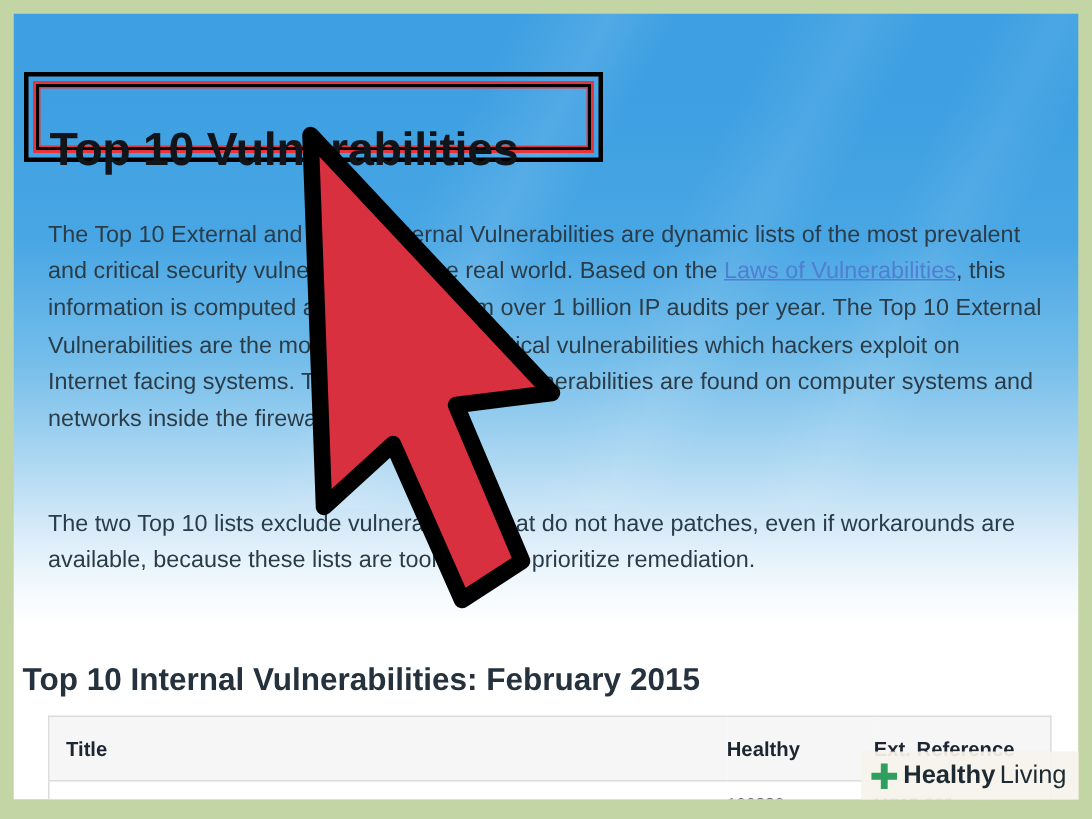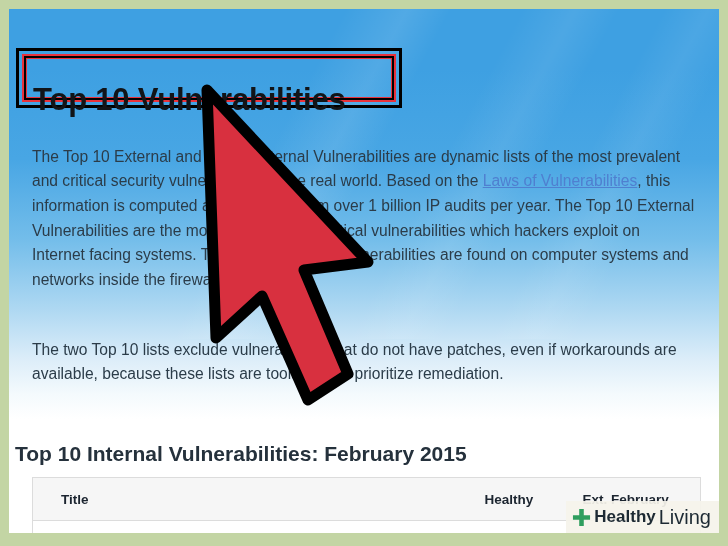--- a/index.html
+++ b/index.html
@@ -127,21 +127,21 @@
   .vuln-table thead th {
     background: #f6f6f6;
     border-bottom: 1px solid #dcdcdc;
     font-size: 13.5px;
     font-weight: 700;
     color: #1c2530;
     text-align: left;
     padding: 10px 4px 10px 0;
     height: 22px;
   }
-  .vuln-table thead th.c-title { padding-left: 28px; }
+  .vuln-table thead th.c-title { padding-left: 11px; }
   .vuln-table tbody td {
     font-size: 11.8px;
     font-weight: 700;
     color: #1c2530;
     padding: 10px 4px 10px 0;
     vertical-align: top;
   }
   .vuln-table tbody td.c-title { padding-left: 12px; }
   .vuln-table tbody td.c-qid { font-weight: 400; color: #555f6a; font-size: 11.5px; }
   .vuln-table tbody td.c-ref { color: #4f7fd0; font-weight: 400; font-size: 11.5px; }
@@ -166,21 +166,21 @@
     height: 28px;
     padding: 2px 8px 2px 6px;
     background: rgba(245,243,235,0.93);
     display: flex;
     align-items: center;
     gap: 3px;
     z-index: 40;
   }
   .wm-cross { width: 19px; height: 19px; display: block; }
   .wm-bold { font-size: 17px; font-weight: 700; color: #1d2a33; }
-  .wm-light { font-size: 20px; font-weight: 400; color: #1d2a33; }
+  .wm-light { font-size: 17px; font-weight: 400; color: #1d2a33; }
 </style>
 </head>
 <body>
 
 <div id="screenshot">
 
   <div class="page">
     <div class="sheen"></div>
 
     <div class="title-box">
@@ -197,21 +197,21 @@
     <table class="vuln-table">
       <colgroup>
         <col class="col-title">
           <col class="col-qid">
           <col class="col-ref">
       </colgroup>
       <thead>
         <tr>
           <th class="c-title">Title</th>
           <th class="c-qid">Healthy</th>
-          <th class="c-ref">Ext. February</th>
+          <th class="c-ref">Ext. Reference</th>
         </tr>
       </thead>
       <tbody>
         <tr>
           <td class="c-title">Microsoft Internet Explorer Cumulative Security Update (MS15-009)</td>
           <td class="c-qid">100220</td>
           <td class="c-ref">MS15-009</td>
         </tr>
       </tbody>
     </table>

